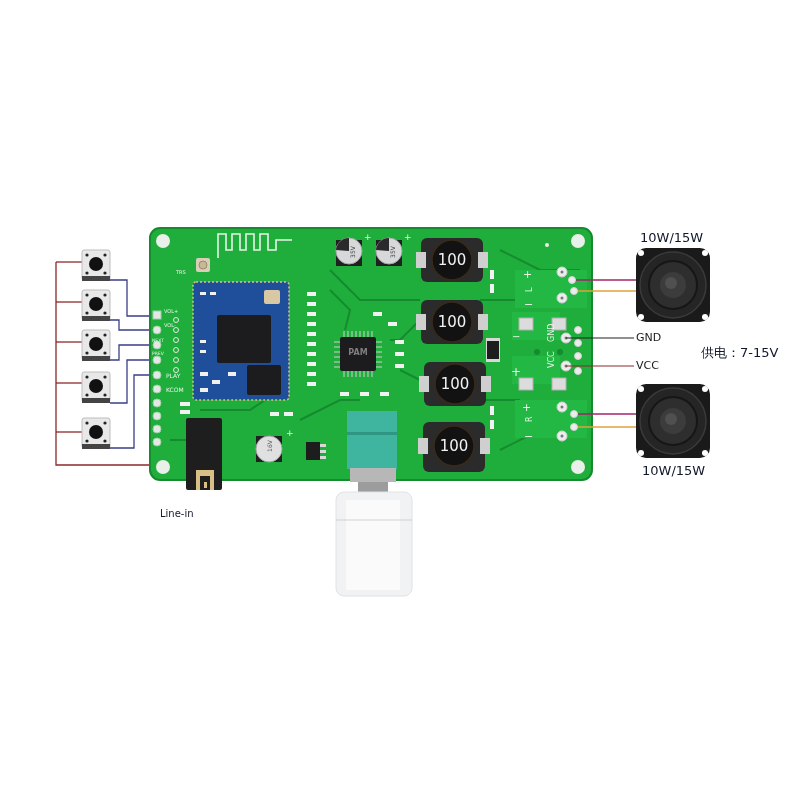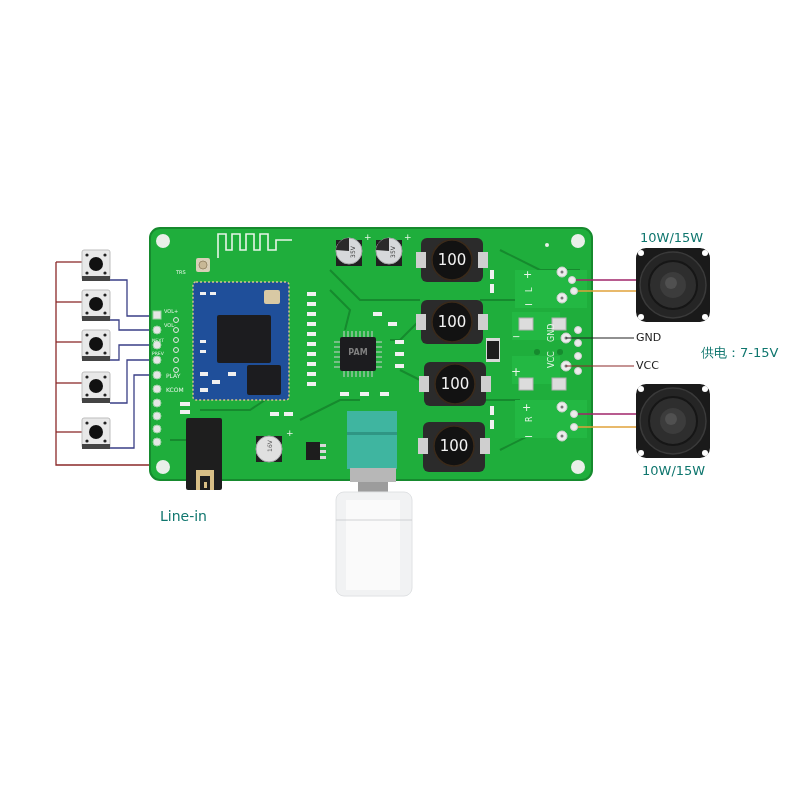--- a/index.html
+++ b/index.html
@@ -1,19 +1,19 @@
 <!DOCTYPE html>
 <html><head>
 <meta charset="utf-8">
 <style>
   html,body{margin:0;padding:0;background:#ffffff;}
   body{width:800px;height:800px;position:relative;overflow:hidden;font-family:"DejaVu Sans",sans-serif;}
   svg{position:absolute;left:0;top:0;}
   .lbl{position:absolute;font-family:"DejaVu Sans",sans-serif;white-space:nowrap;}
-  .red{color:#0f766e;}
+  .red{color:#0f172a;}
   .blk{color:#1a1a1a;}
   .inductor-label{fill:#f2f2f2;font-family:"DejaVu Sans",sans-serif;font-size:15px;text-anchor:middle;}
   .silk{fill:#e8f5e8;font-family:"DejaVu Sans",sans-serif;}
 </style>
 </head>
 <body>
 
 <svg width="800" height="800" viewBox="0 0 800 800">
 
   <g fill="none" stroke="#8b2a2a" stroke-width="1.3">
@@ -381,13 +381,13 @@
     <circle cx="37" cy="37" r="13" fill="#3c3c3c"></circle>
     <circle cx="35" cy="35" r="6" fill="#505050"></circle>
   </g>
 </svg>
 
 <div class="lbl red" style="left:640px;top:230px;font-size:13px;">10W/15W</div>
 <div class="lbl red" style="left:642px;top:463px;font-size:13px;">10W/15W</div>
 <div class="lbl blk" style="left:636px;top:331px;font-size:11px;">GND</div>
 <div class="lbl blk" style="left:636px;top:359px;font-size:11px;">VCC</div>
 <div class="lbl red" style="left:701px;top:344px;font-size:13px;">供电：7-15V</div>
-<div class="lbl red" style="left:160px;top:508px;font-size:14px;">Line-in</div>
+<div class="lbl red" style="left:160px;top:508px;font-size:10px;">Line-in</div>
 
 </body></html>

